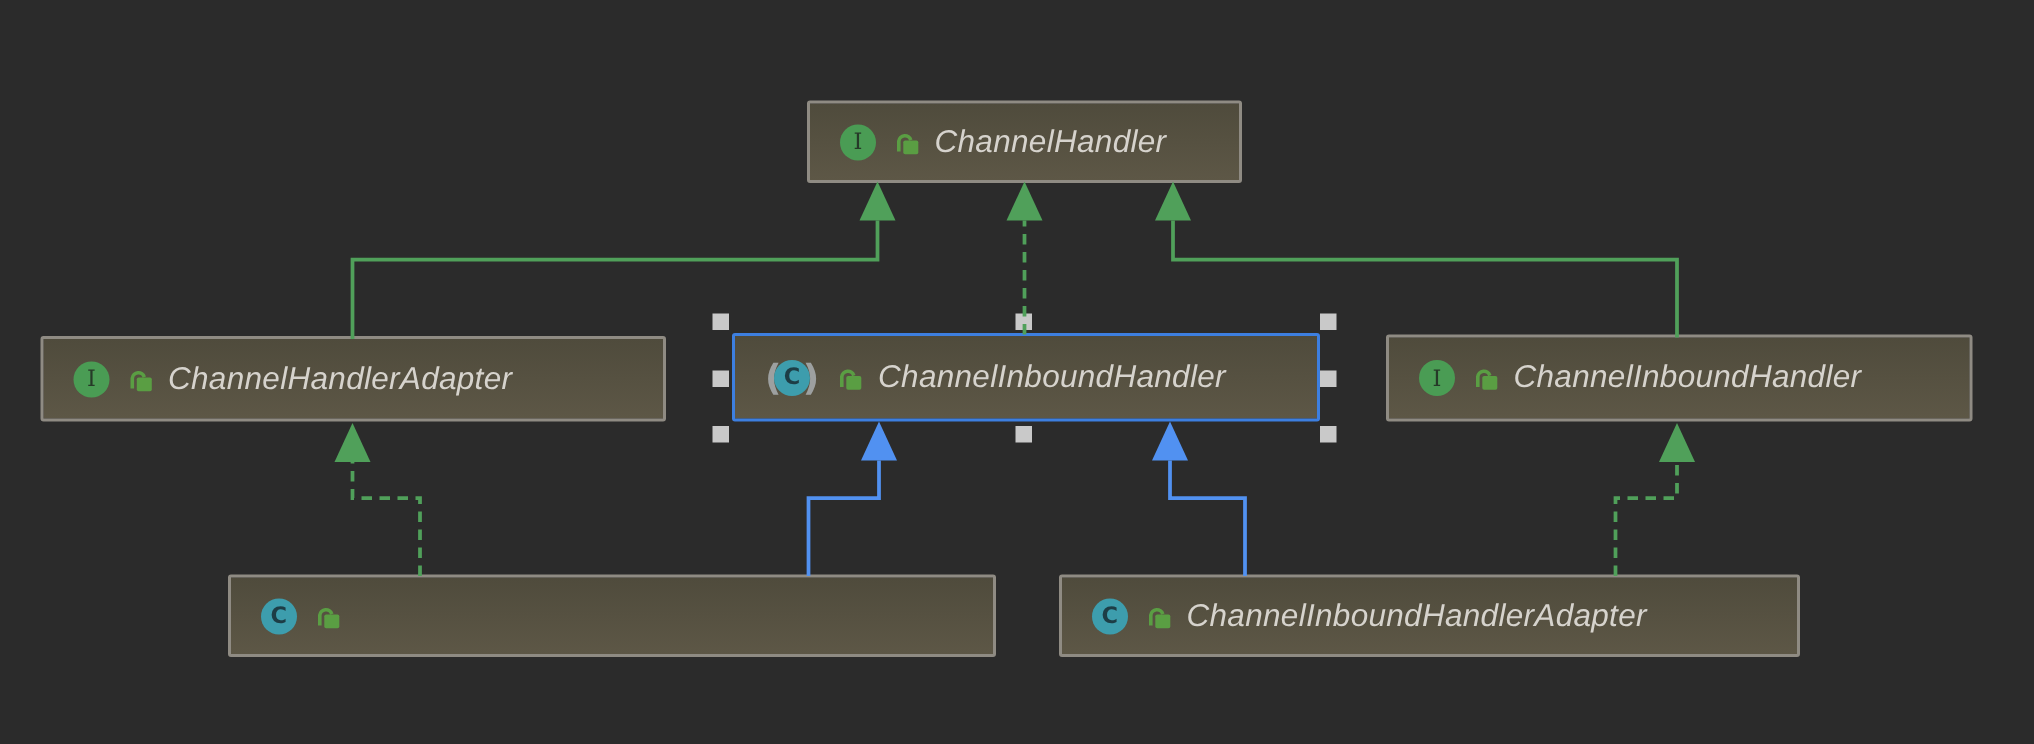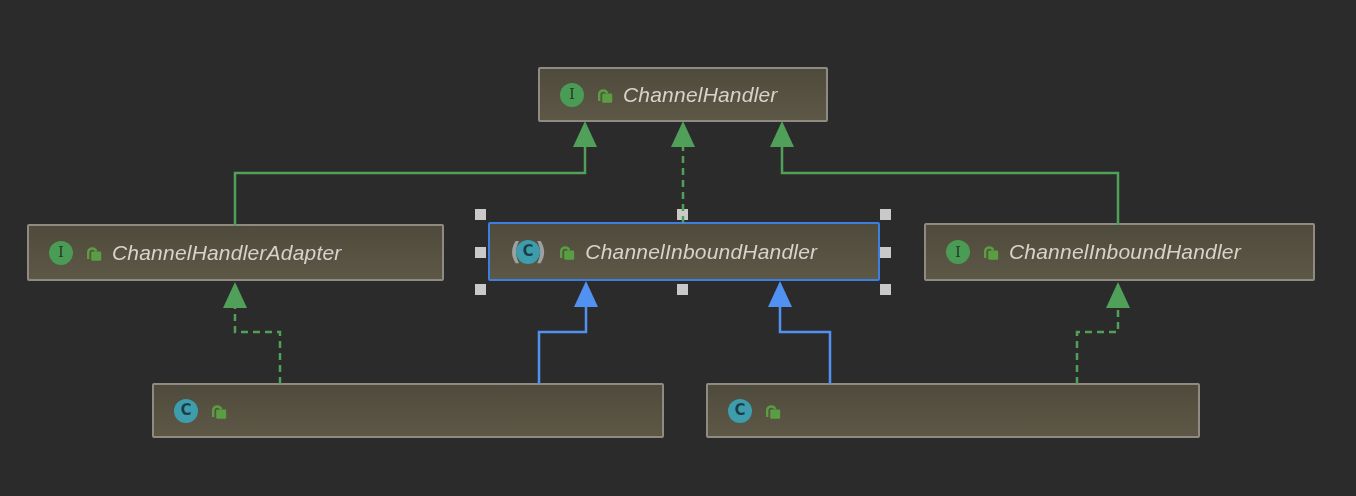--- a/index.html
+++ b/index.html
@@ -108,20 +108,21 @@
   </div>
 
   <div class="node" style="left:706px;top:383px;width:494px;height:55px">
     <span class="badge cls">C</span>
     <span class="lockicon">
       <svg width="17" height="18" viewBox="0 0 17 18">
         <path d="M3.2 15 L3.2 8.2 A4.1 4.1 0 0 1 11.2 7.4" fill="none" stroke="#5a9e43" stroke-width="2.4"></path>
         <rect x="6.2" y="7.6" width="10" height="9.2" rx="1.2" fill="#5a9e43"></rect>
       </svg>
     </span>
+    <span class="label">ChannelInboundHandlerAdapter</span>
   </div>
 
   <div class="handle" style="left:475px;top:209px"></div>
   <div class="handle" style="left:677px;top:209px"></div>
   <div class="handle" style="left:880px;top:209px"></div>
   <div class="handle" style="left:475px;top:247px"></div>
   <div class="handle" style="left:880px;top:247px"></div>
   <div class="handle" style="left:475px;top:284px"></div>
   <div class="handle" style="left:677px;top:284px"></div>
   <div class="handle" style="left:880px;top:284px"></div>

